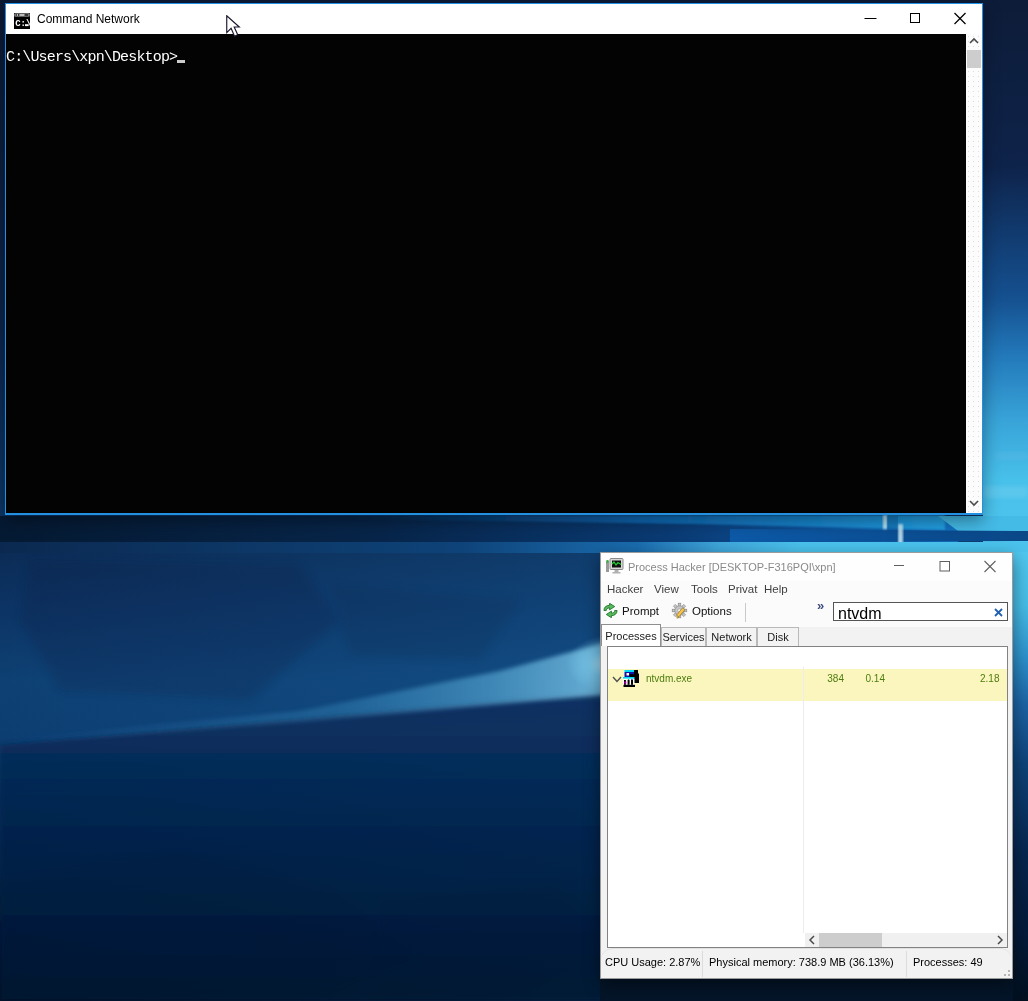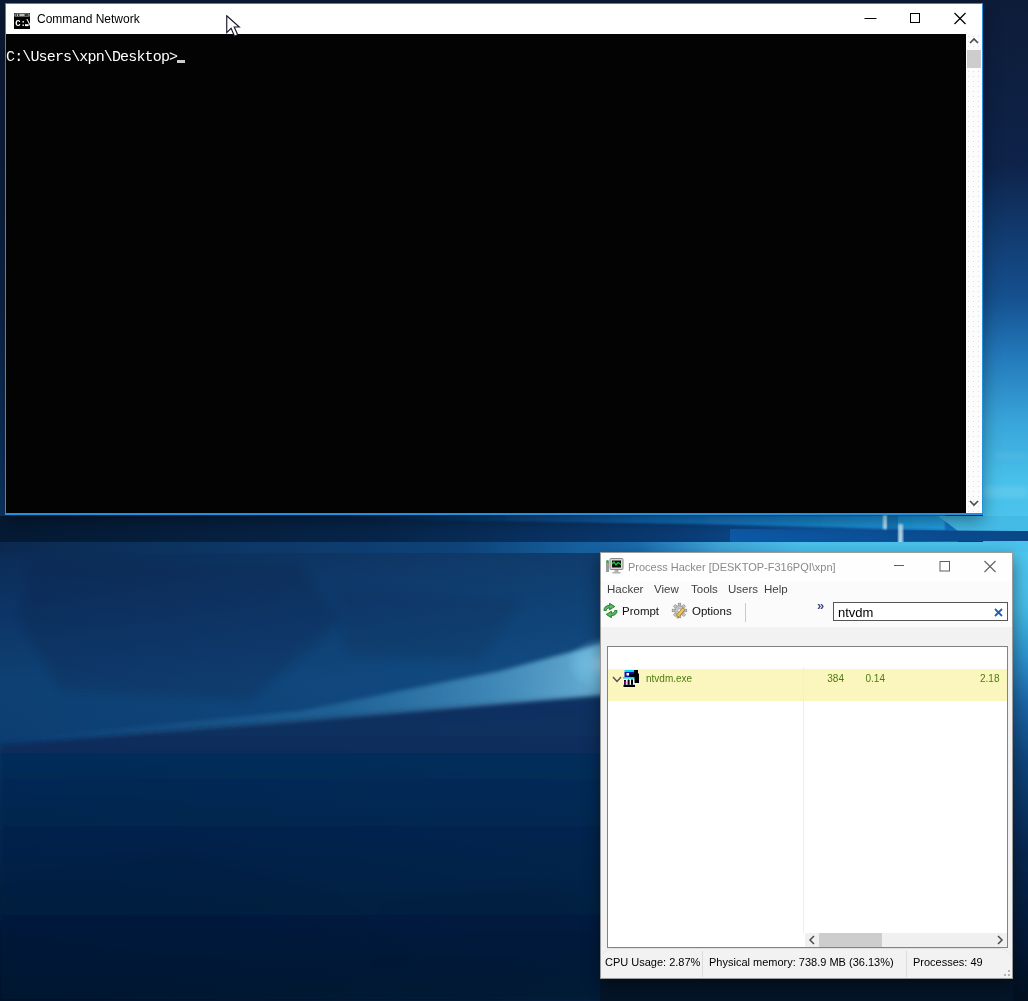--- a/index.html
+++ b/index.html
@@ -23,21 +23,21 @@
   #ph{position:absolute;left:600px;top:552px;width:413px;height:427px;
       border:1px solid #9b9b9b;background:#f2f2f2;box-shadow:0 6px 16px rgba(0,0,0,0.45);}
   #ph .titlebar{position:absolute;left:0;top:0;width:100%;height:28px;background:#fefefe;}
   #ph .title{position:absolute;left:27px;top:0;height:28px;line-height:28px;font-size:11px;color:#8a8a8a;}
   #ph .menus{position:absolute;left:0;top:28px;width:100%;height:20px;background:#fbfbfb;font-size:11.5px;color:#3f3f3f;}
   #ph .menus span{position:absolute;top:2px;}
   #ph .toolbar{position:absolute;left:0;top:48px;width:100%;height:26px;background:#fbfbfb;font-size:11.5px;color:#111;}
   #ph .tsep{position:absolute;left:144px;top:2px;width:1px;height:19px;background:#c9c9c9;}
   #ph .chev{position:absolute;left:216px;top:-3px;color:#3d4a80;font-size:13px;font-weight:bold;}
   #ph .search{position:absolute;left:232px;top:1px;width:175px;height:19px;border:1px solid #555;background:#fff;}
-  #ph .search .q{position:absolute;left:4px;top:2px;font-size:13px;color:#000;}
+  #ph .search .q{position:absolute;left:4px;top:2px;font-size:16px;color:#000;}
   
   #ph .tabs{position:absolute;left:0;top:74px;width:100%;height:19px;font-size:11px;color:#1a1a1a;}
   #ph .tab{position:absolute;border:1px solid #b9b9b9;border-bottom:none;background:#f3f3f3;text-align:center;}
   #ph .tab.active{background:#fff;border-color:#8f8f8f;z-index:2;}
   
   #ph .list{position:absolute;left:6px;top:93px;width:401px;height:302px;border:1px solid #828282;background:#fff;}
   #ph .hdr{position:absolute;left:0;top:0;width:100%;height:20px;background:#fff;border-bottom:1px solid #f0f0f0;font-size:12px;color:#1c1c1c;}
   #ph .hdr i{position:absolute;top:1px;width:1px;height:18px;background:#e2e2e2;}
   #ph .row{position:absolute;left:0;top:22px;width:100%;height:32px;background:#fbf6bd;font-size:10px;color:#4d7c0f;}
   #ph .vline{position:absolute;left:195px;top:20px;width:1px;bottom:14px;background:#ededed;}
@@ -232,21 +232,21 @@
       <line x1="8" y1="12.5" x2="18" y2="12.5" stroke="#5f5f5f" stroke-width="1"></line>
       <rect x="54" y="8.5" width="9.5" height="9.5" fill="none" stroke="#5f5f5f" stroke-width="1"></rect>
       <line x1="98.5" y1="8" x2="109.5" y2="19" stroke="#5f5f5f" stroke-width="1.1"></line>
       <line x1="109.5" y1="8" x2="98.5" y2="19" stroke="#5f5f5f" stroke-width="1.1"></line>
     </svg>
   </div>
   <div class="menus">
     <span style="left:6px">Hacker</span>
     <span style="left:53px">View</span>
     <span style="left:90px">Tools</span>
-    <span style="left:127px">Users</span>
+    <span style="left:127px">Privat</span>
     <span style="left:163px">Help</span>
   </div>
   <div class="toolbar">
     <svg class="abs" style="left:2px;top:2px" width="15" height="15" viewBox="0 0 16 16">
       <path d="M1 8 C1 4.5 3.5 2.5 7 2.5 L7 0.3 L12.5 3.8 L7 7.3 L7 5.2 C4.8 5.2 3.6 6.3 3.5 8 Z" fill="#55b95e" stroke="#1e6e27" stroke-width="0.9" stroke-linejoin="round"></path>
       <path d="M15 8 C15 11.5 12.5 13.5 9 13.5 L9 15.7 L3.5 12.2 L9 8.7 L9 10.8 C11.2 10.8 12.4 9.7 12.5 8 Z" fill="#55b95e" stroke="#1e6e27" stroke-width="0.9" stroke-linejoin="round"></path>
     </svg>
     <span class="abs" style="left:21px;top:4px">Prompt</span>
     <svg class="abs" style="left:70px;top:1px" width="17" height="17" viewBox="0 0 17 17">
       <g fill="#c6c6c6" stroke="#828282" stroke-width="0.6">
@@ -263,20 +263,26 @@
     <span class="abs" style="left:91px;top:4px">Options</span>
     <div class="tsep"></div>
     <div class="chev">»</div>
     <div class="search">
       <div class="q">ntvdm</div>
       <svg class="abs" style="right:3px;top:4px" width="11" height="11">
         <line x1="2" y1="2" x2="9" y2="9" stroke="#1f5fb0" stroke-width="1.8"></line>
         <line x1="9" y1="2" x2="2" y2="9" stroke="#1f5fb0" stroke-width="1.8"></line>
       </svg>
     </div>
+  </div>
+  <div class="tabs">
+    <div class="tab active" style="left:0px;top:-3px;width:60px;height:22px;line-height:22px;">Processes</div>
+    <div class="tab" style="left:60px;top:0px;width:45px;height:19px;line-height:19px;">Services</div>
+    <div class="tab" style="left:105px;top:0px;width:51px;height:19px;line-height:19px;">Network</div>
+    <div class="tab" style="left:156px;top:0px;width:42px;height:19px;line-height:19px;">Disk</div>
   </div>
   <div class="list">
     <div class="row">
       <svg class="abs" style="left:4px;top:7px" width="10" height="7">
           <path d="M1 1 L5 5.4 L9 1" fill="none" stroke="#4f4f4f" stroke-width="1.4"></path>
         </svg>
       <svg class="abs" style="left:15px;top:1px" width="17" height="18">
         <rect x="1.5" y="0" width="10" height="2" fill="#00d8f8"></rect>
         <rect x="1.5" y="2" width="9.5" height="5" fill="#1515a5"></rect>
         <rect x="3.5" y="3" width="2.5" height="2.5" fill="#fff"></rect>

